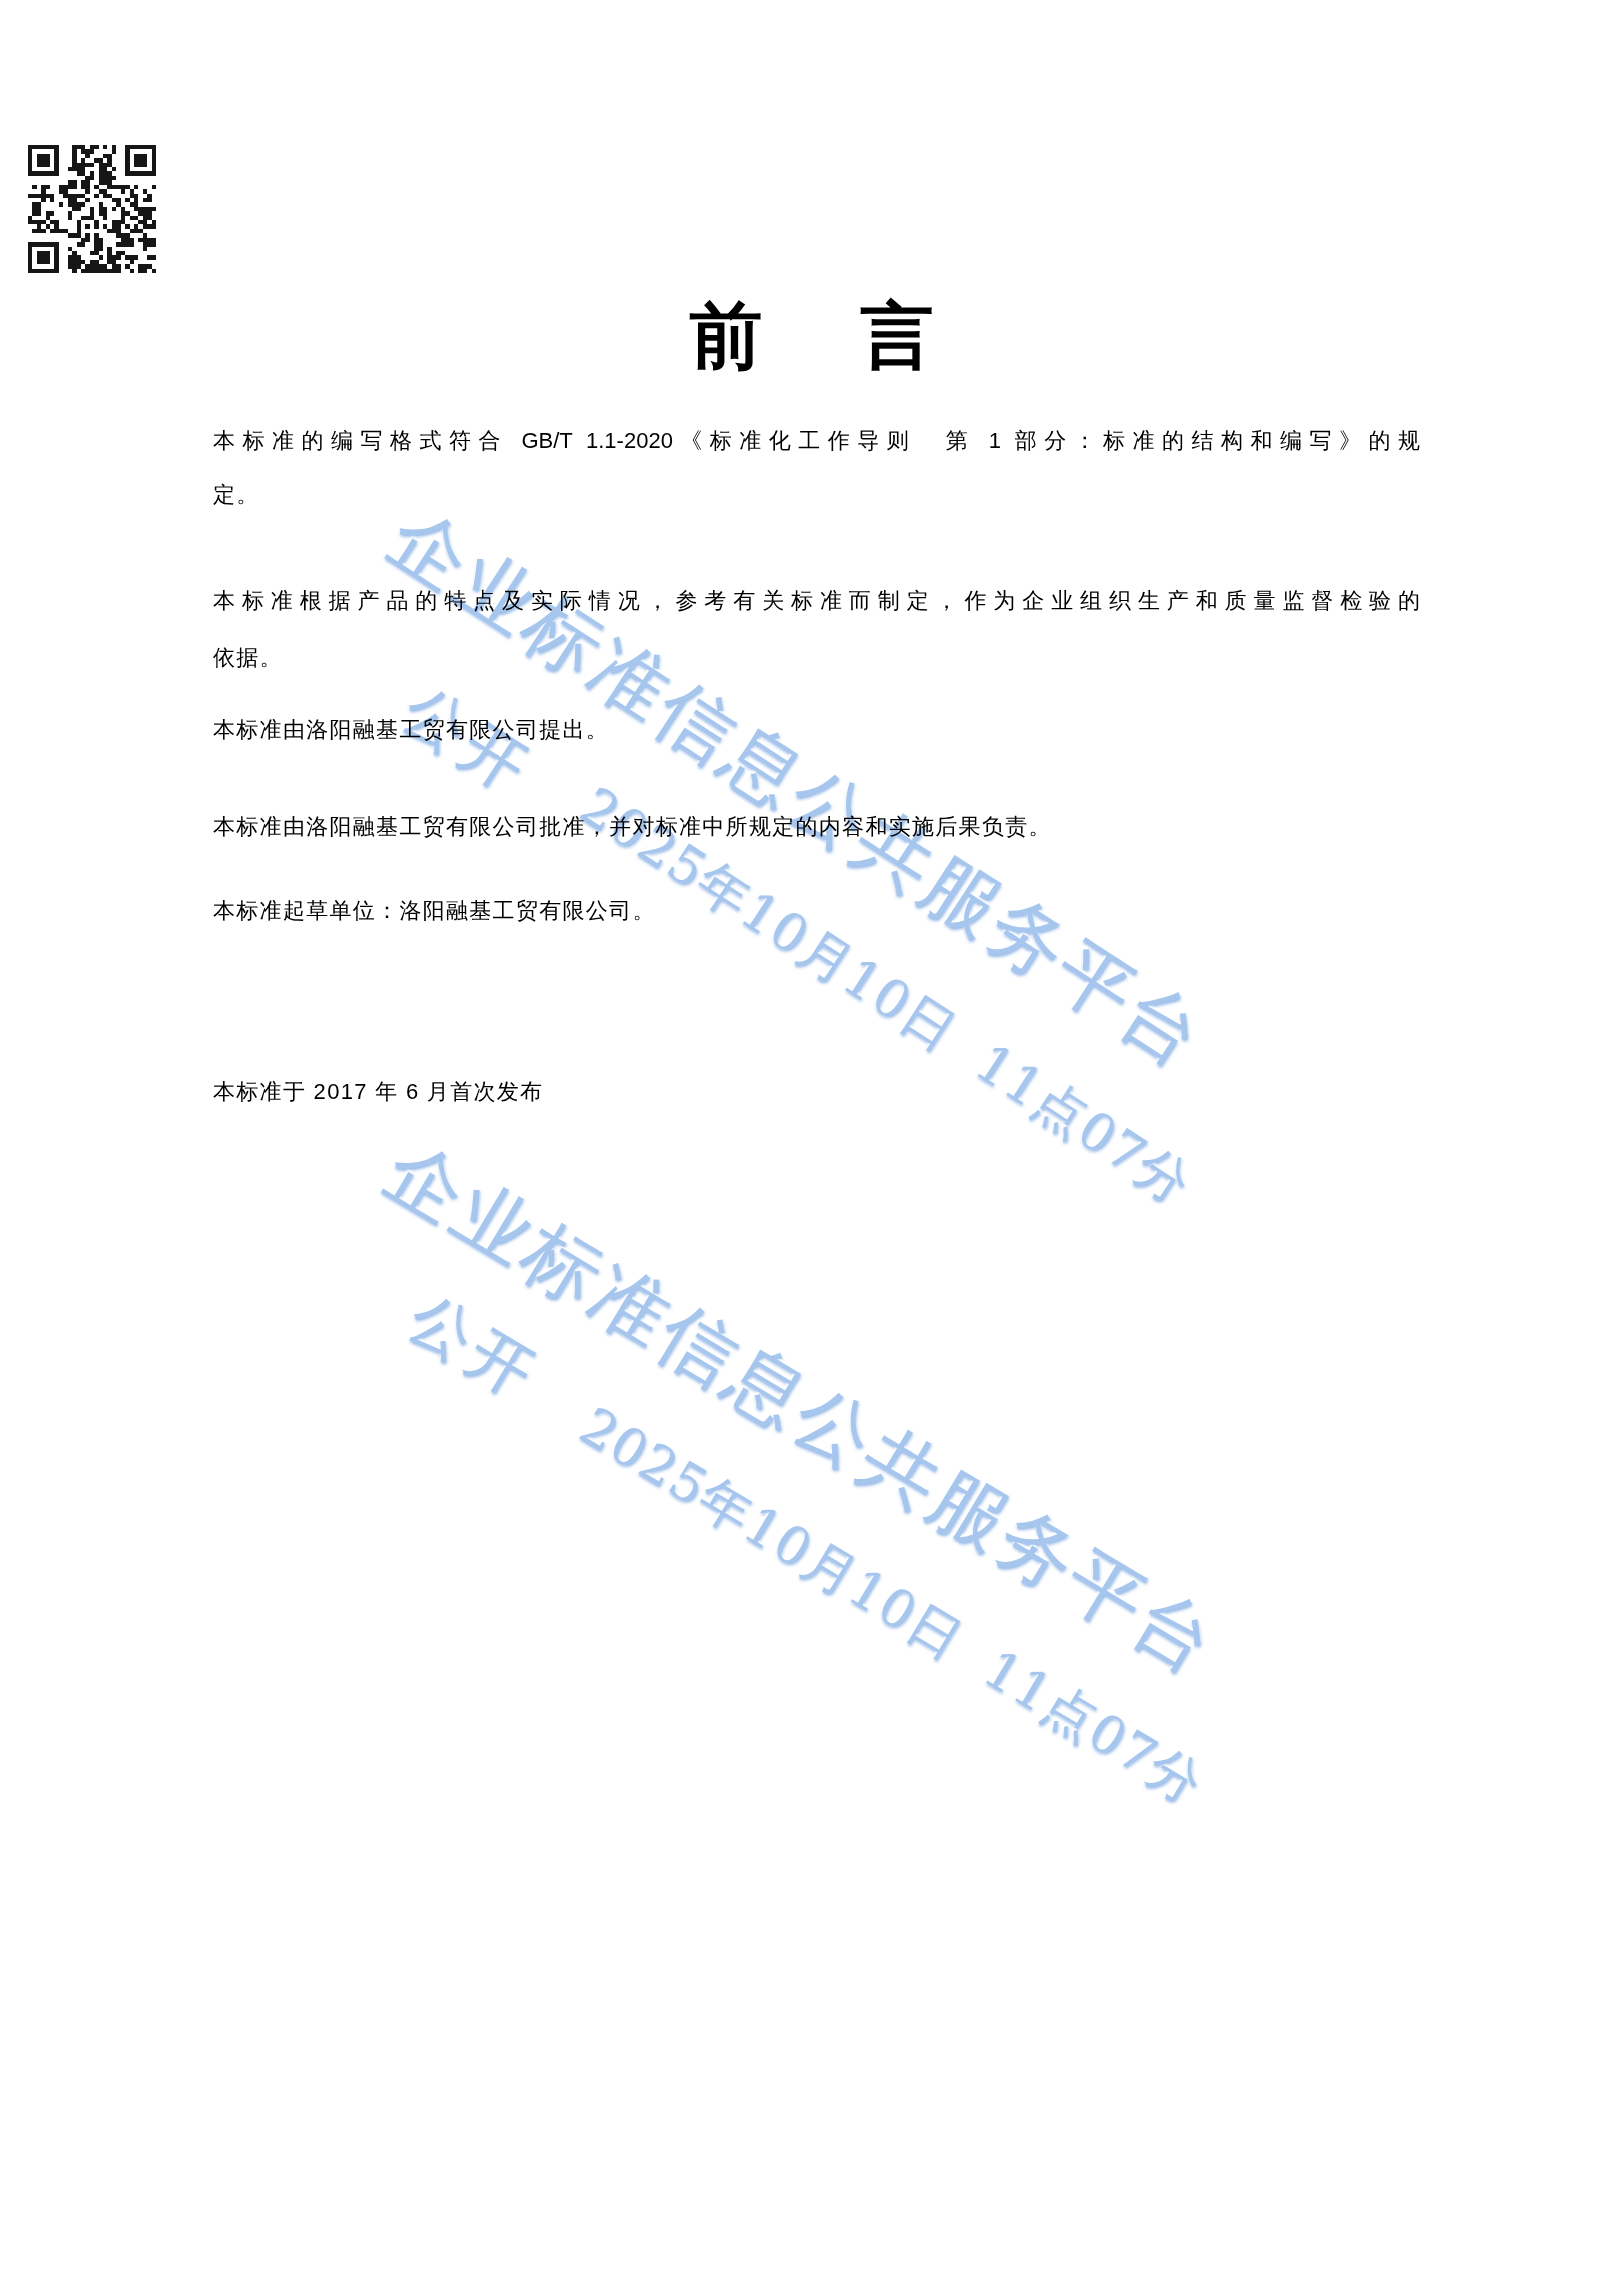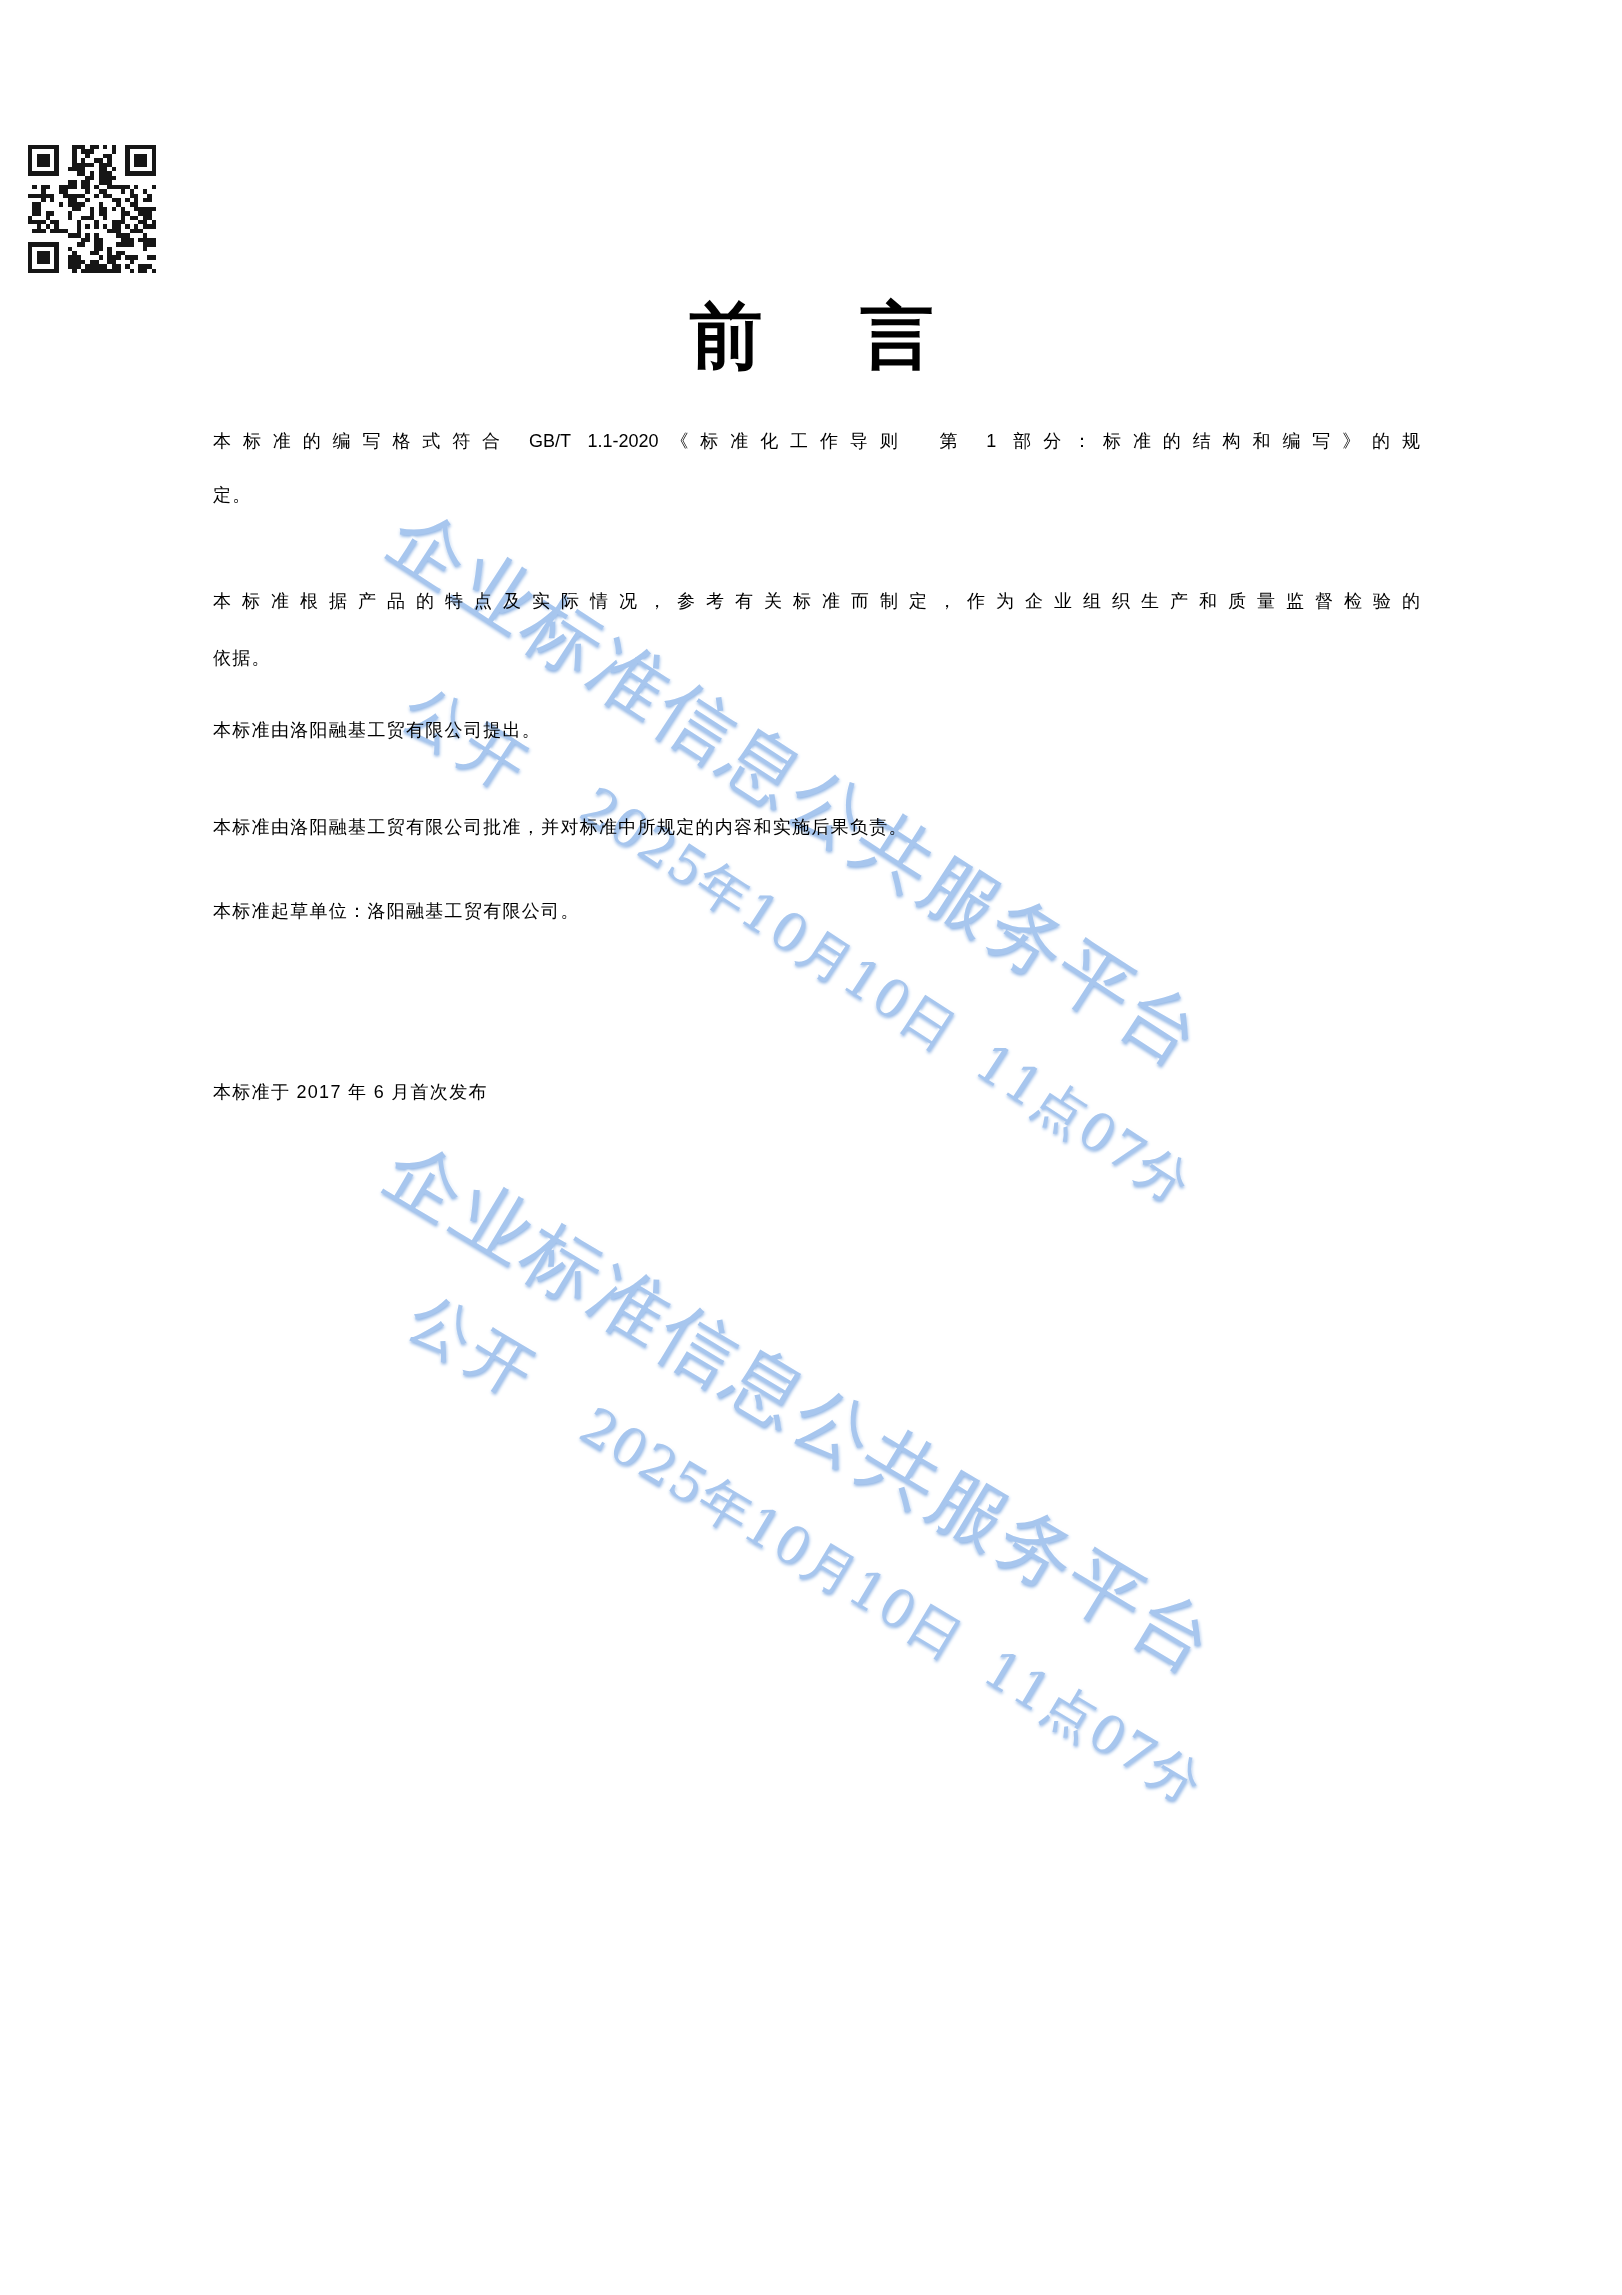--- a/index.html
+++ b/index.html
@@ -16,21 +16,21 @@
   
   .title{
     position:absolute;left:0;top:294px;width:1623px;margin:0;
     display:flex;justify-content:center;gap:98px;
     font-size:73px;font-weight:bold;line-height:1.15;color:#000;z-index:3;
   }
 
   
   .line{
     position:absolute;left:213px;width:1207px;
-    font-size:18px;line-height:34px;letter-spacing:1.3px;
+    font-size:22px;line-height:34px;letter-spacing:1.3px;
     white-space:nowrap;color:#000;z-index:3;
   }
   .line.just{
     letter-spacing:normal;white-space:normal;
     text-align:justify;text-align-last:justify;
   }
   .l1{top:424px}.l2{top:478px}.l3{top:584px}.l4{top:641px}.l5{top:713px}
   .l6{top:810px}.l7{top:894px}.l8{top:986px}.l9{top:1075px}
 
   

